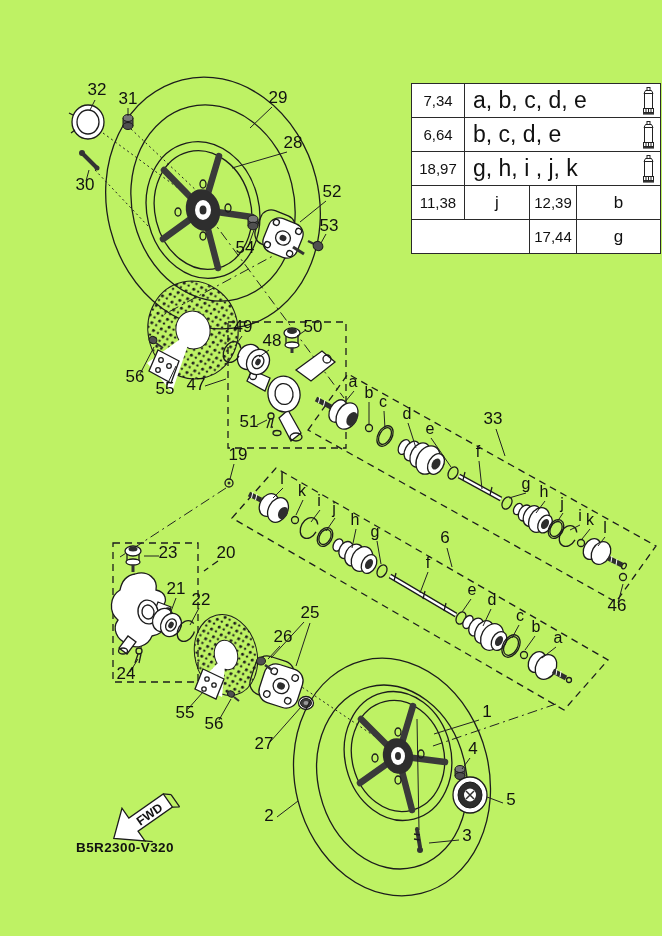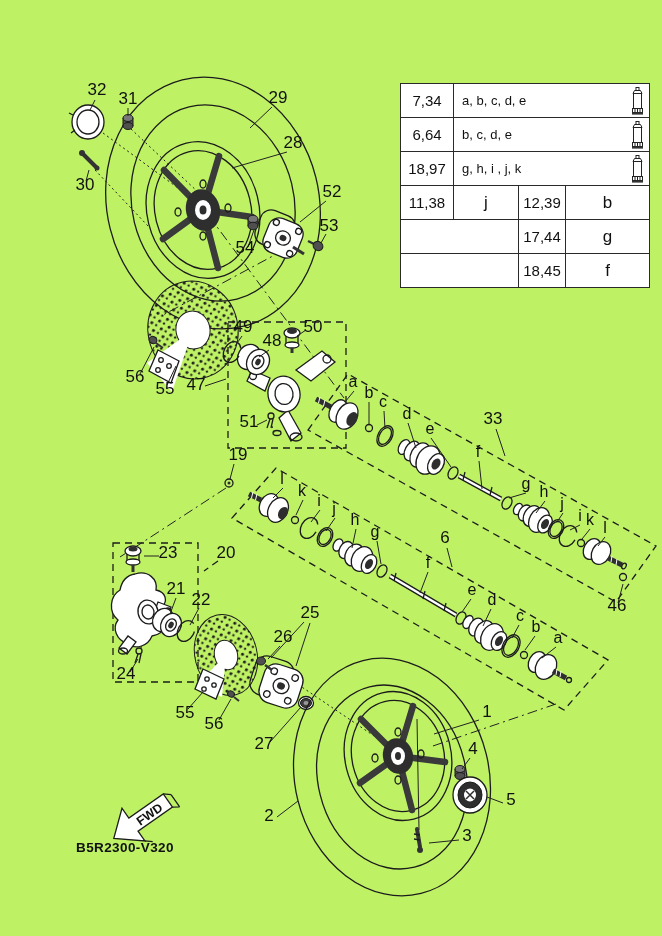--- a/index.html
+++ b/index.html
@@ -10,25 +10,25 @@
   .cletter{font-size:16px;text-anchor:middle}
   .code-text{font-size:13.5px;font-weight:600;letter-spacing:.4px}
   .fwd-text{font-size:12.5px;font-weight:bold;text-anchor:middle}
   .ln{stroke:#1c1c1c;stroke-width:1.3;fill:none}
   .fw{fill:#fff}
   .fd{fill:#2e2e2e;stroke:none}
   .ld{stroke:#222;stroke-width:1;fill:none}
   .dd{stroke:#222;stroke-width:1;fill:none;stroke-dasharray:10 4 2 4}
   .dt{stroke:#222;stroke-width:1;fill:none;stroke-dasharray:2 3}
   .bx{stroke:#1c1c1c;stroke-width:1.3;fill:none;stroke-dasharray:7 5}
-  .ref-table-wrap{position:absolute;left:400px;top:83px}
+  .ref-table-wrap{position:absolute;left:411px;top:83px}
   table.ref-table{border-collapse:collapse}
   table.ref-table td{border:1px solid #2a2a2a;height:33px;padding:0;color:#111;background:#fff}
   td.rt-ref{text-align:center;font-size:15px}
-  td.rt-items{font-size:13px}
+  td.rt-items{font-size:23px}
   td.rt-part{text-align:center;font-size:17px}
   td.rt-blank{border:none;background:transparent}
   .items-wrap{display:flex;align-items:center;justify-content:space-between;padding:0 5px 0 8px}
   .tube{display:inline-flex;align-items:center}
 </style>
 </head>
 <body>
 
 <div class="page">
 
@@ -466,22 +466,17 @@
       <td class="rt-ref">11,38</td>
       <td class="rt-part">j</td>
       <td class="rt-ref">12,39</td>
       <td class="rt-part">b</td>
     </tr>
     <tr>
       <td class="rt-blank" colspan="2"></td>
       <td class="rt-ref">17,44</td>
       <td class="rt-part">g</td>
     </tr>
-    <tr>
-      <td class="rt-blank" colspan="2"></td>
-      <td class="rt-ref">18,45</td>
-      <td class="rt-part">f</td>
-    </tr>
   </tbody>
       </table>
 </div>
 
 </div>
 
 </body></html>

